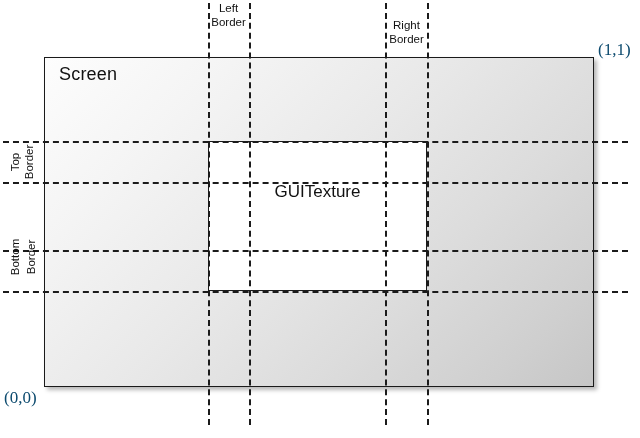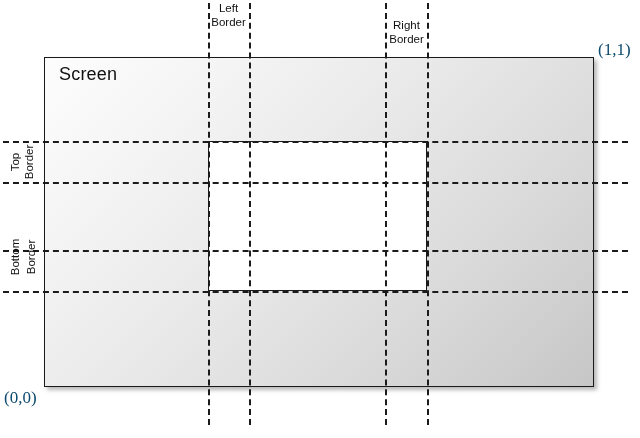--- a/index.html
+++ b/index.html
@@ -124,20 +124,23 @@
 </head>
 <body>
 
 <div id="stage">
 
   <div class="screen-rect">
     <span class="screen-label">Screen</span>
   </div>
 
   <div class="gui-rect"></div>
+  <div class="gui-label">
+    <span>GUITexture</span>
+  </div>
 
   <div class="vline" style="left:208px;"></div>
   <div class="vline" style="left:249px;"></div>
   <div class="vline" style="left:385px;"></div>
   <div class="vline" style="left:427px;"></div>
 
   <div class="hline" style="top:141px;"></div>
   <div class="hline" style="top:182px;"></div>
   <div class="hline" style="top:250px;"></div>
   <div class="hline" style="top:291px;"></div>

